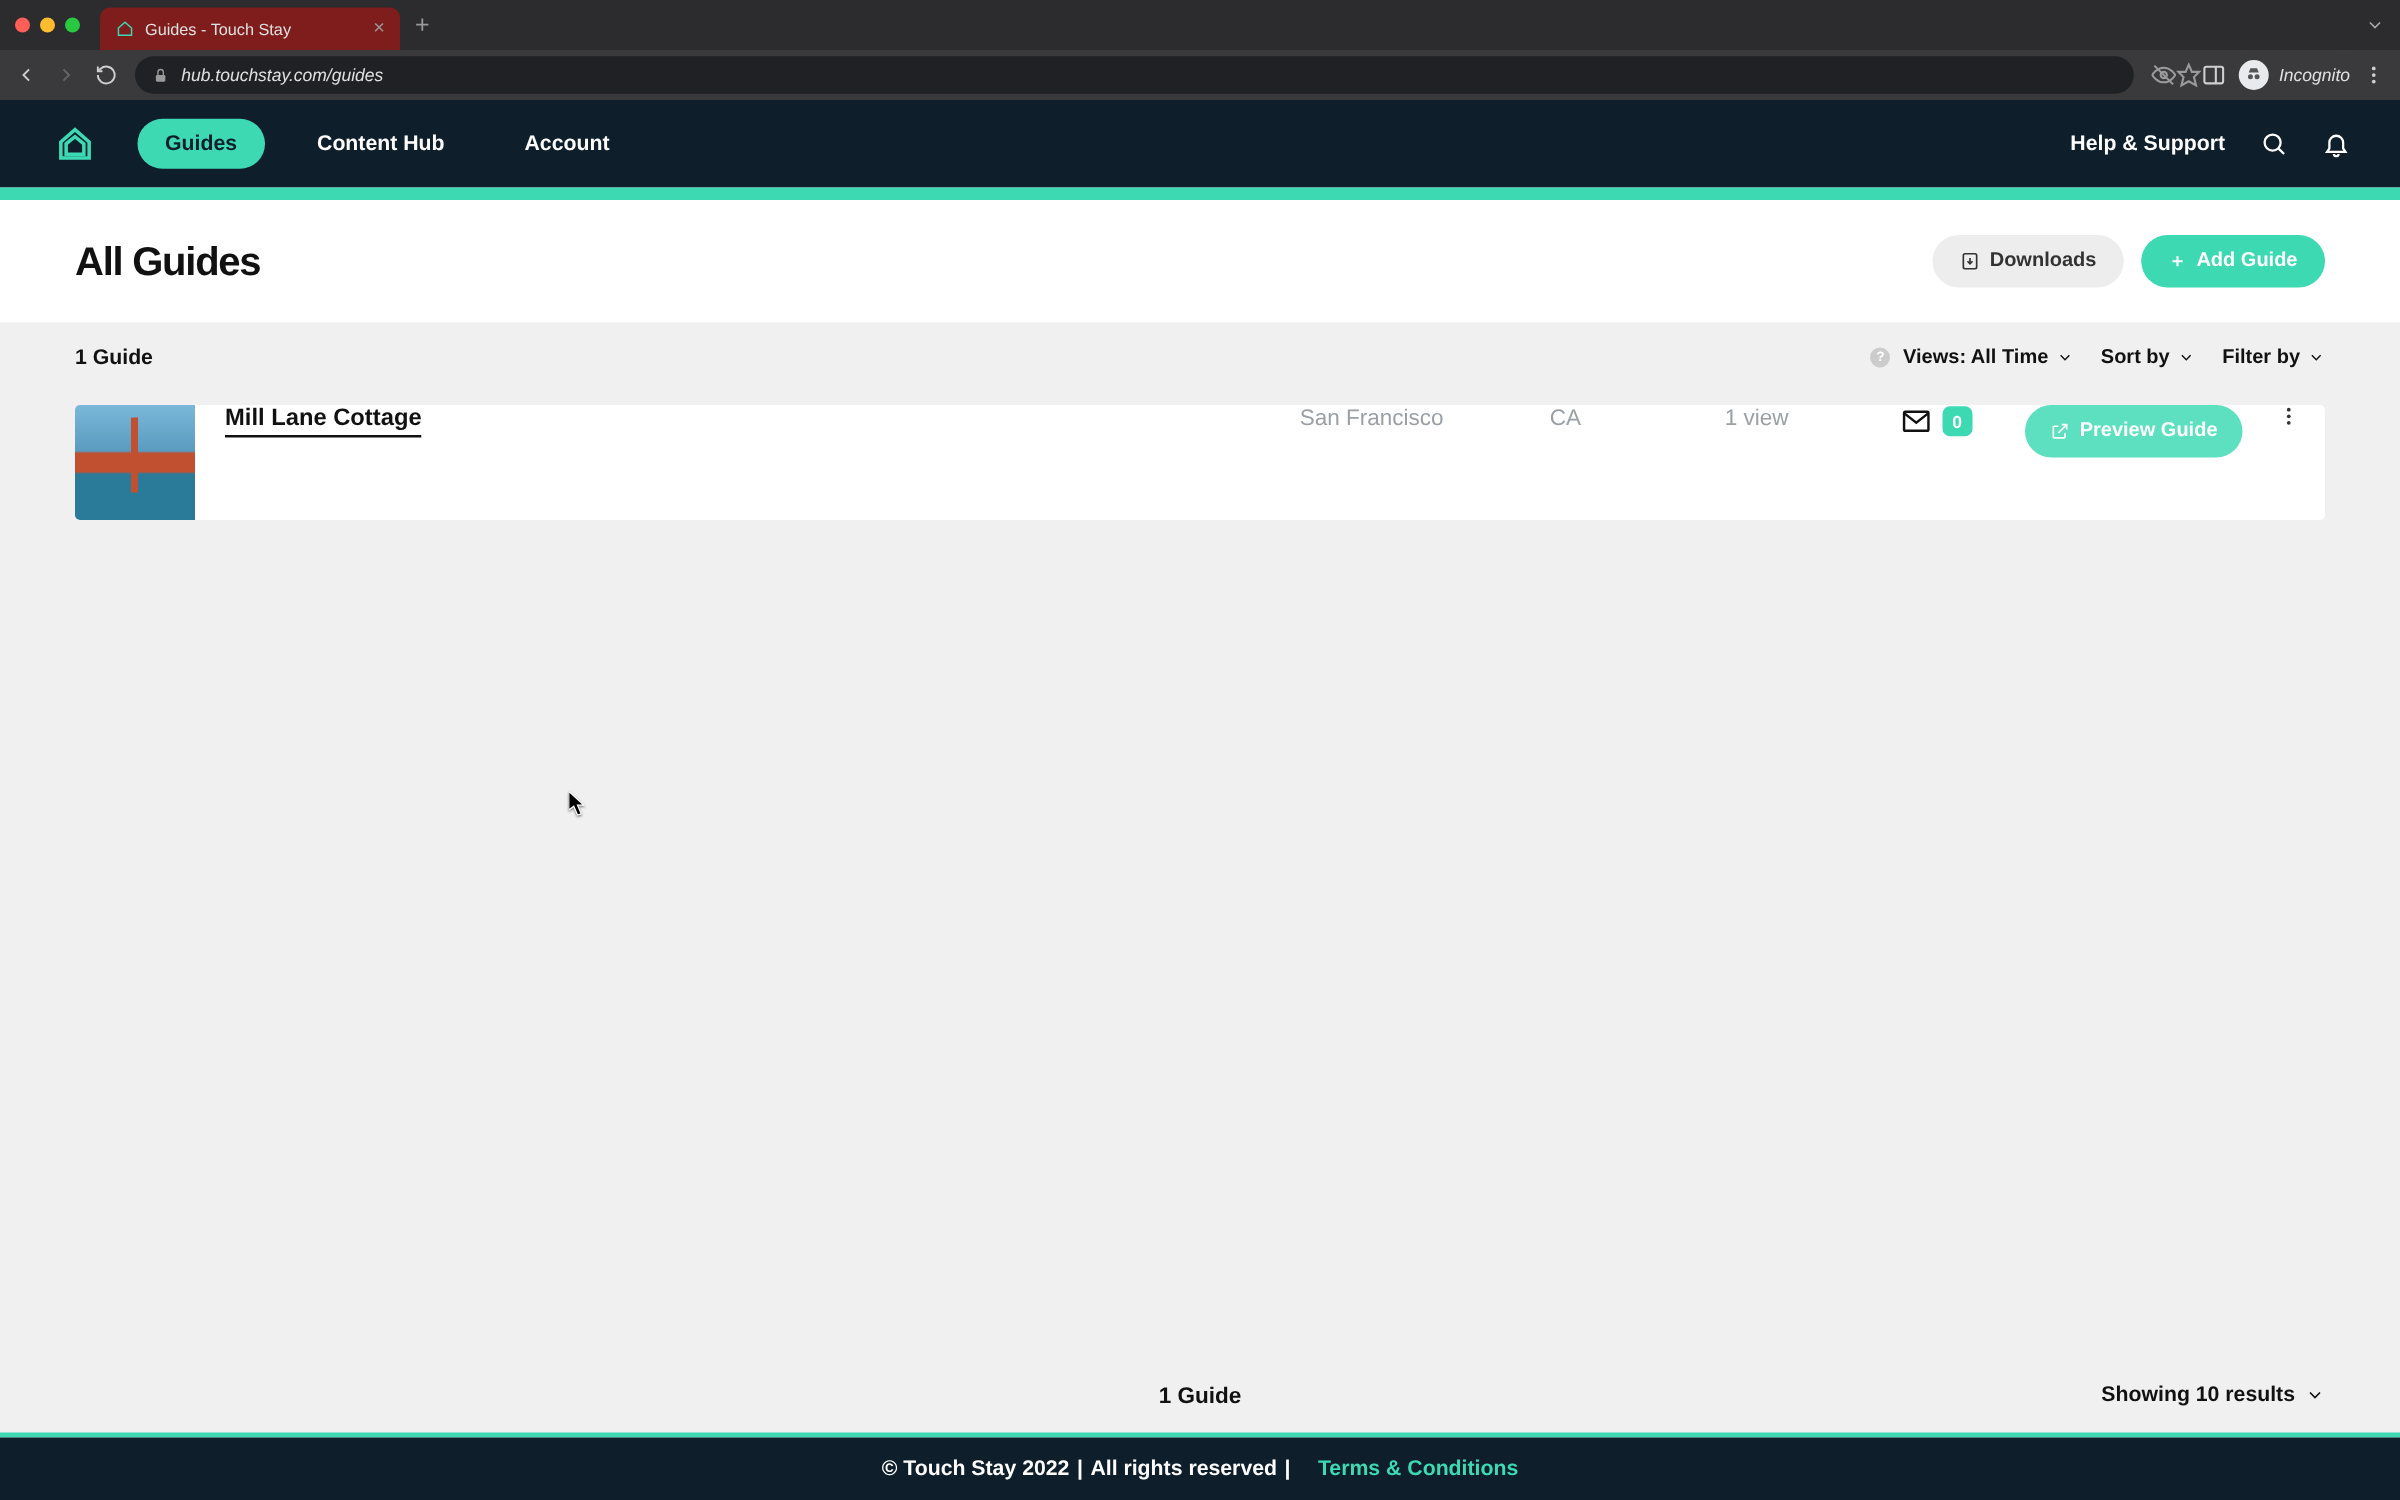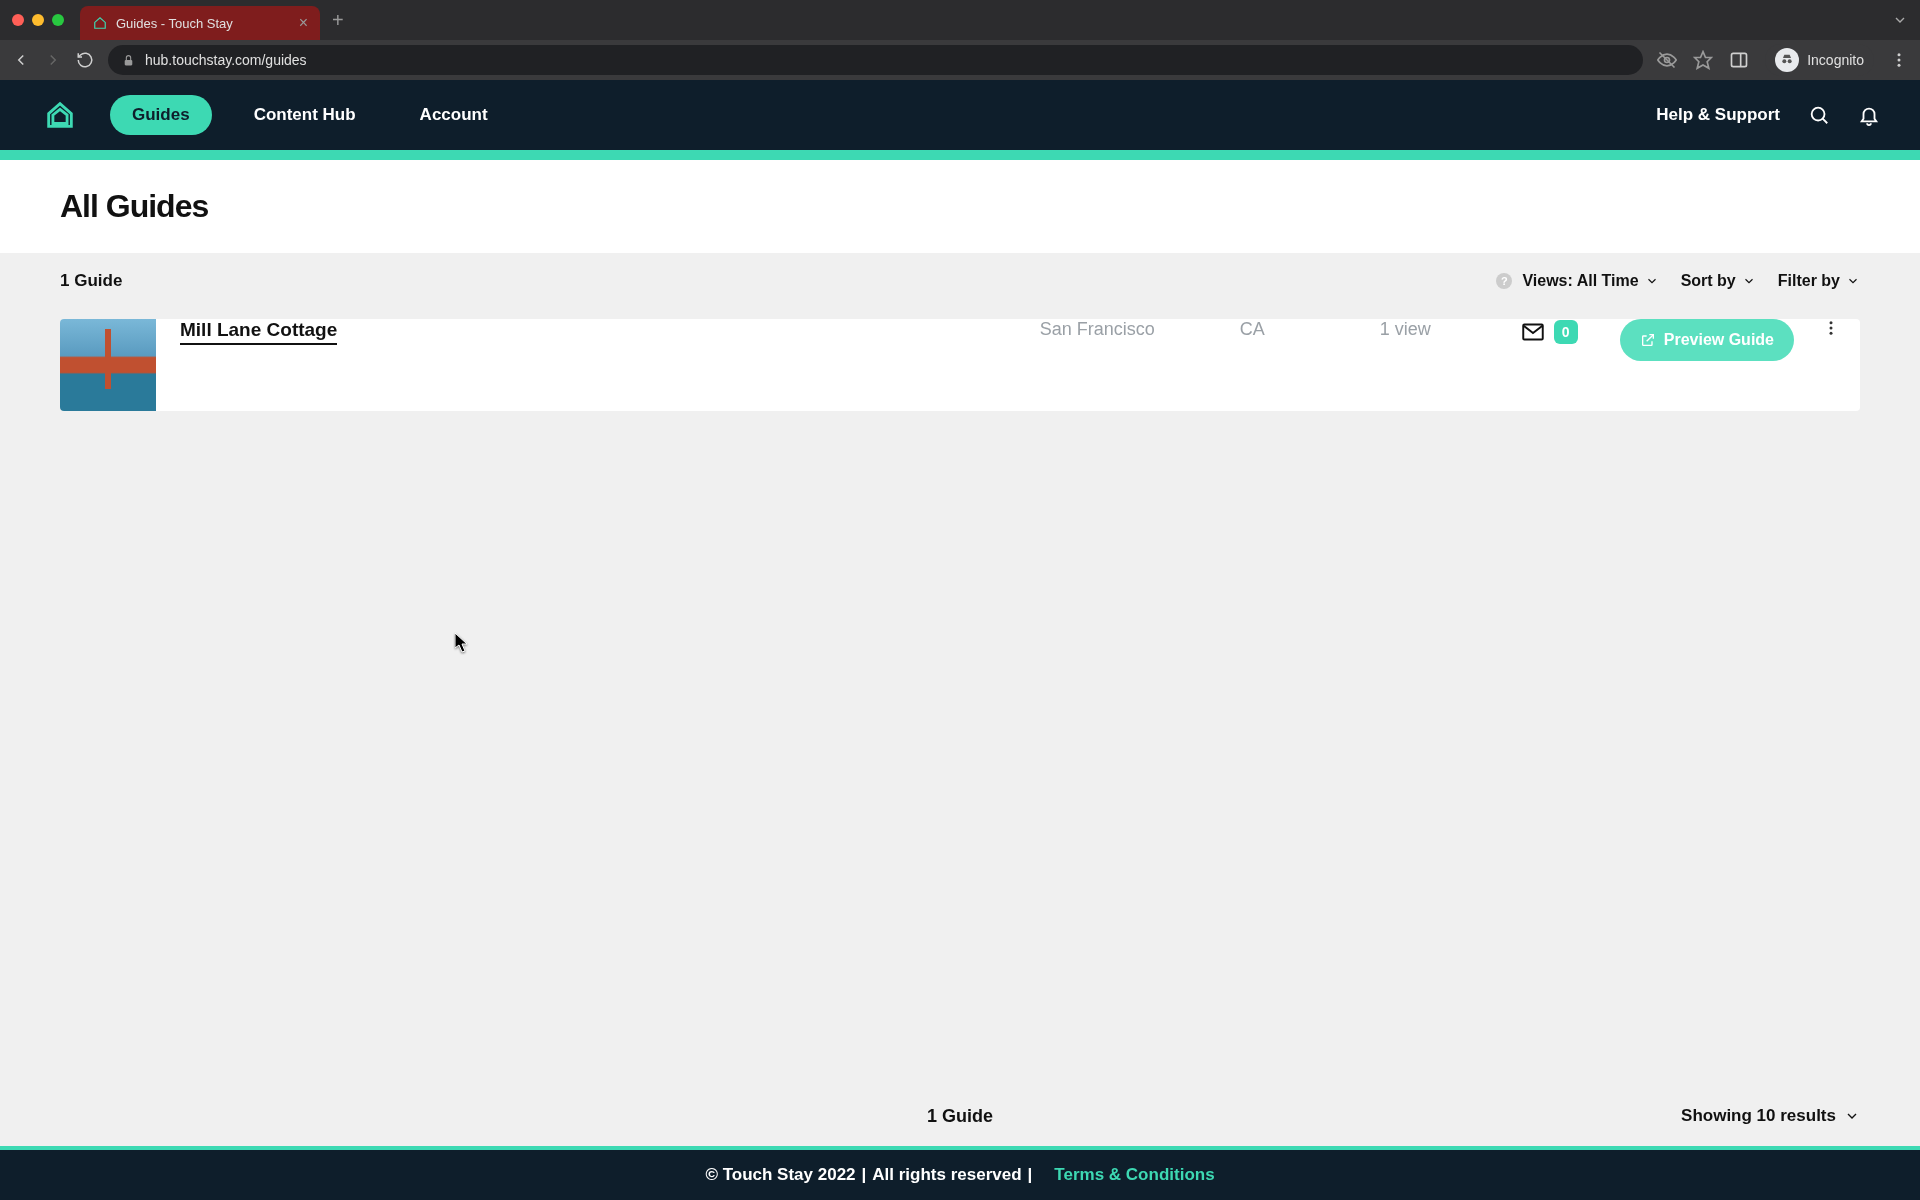--- a/index.html
+++ b/index.html
@@ -13,27 +13,27 @@
 .tl-yellow { background: #febc2e; }
 .tl-green { background: #28c840; }
 .tab { background: #7f1d1d; border-radius: 8px 8px 0 0; height: 34px; display: flex; align-items: center; padding: 0 12px; gap: 8px; min-width: 240px; margin-top: 6px; }
 .tab-favicon { width: 16px; height: 16px; display: flex; align-items: center; justify-content: center; }
 .tab-title { color: #e0e0e0; font-size: 13px; flex: 1; }
 .tab-close { color: #999; font-size: 16px; cursor: pointer; }
 .new-tab { color: #999; font-size: 20px; margin-left: 12px; cursor: pointer; }
 .chrome-spacer { flex: 1; }
 .chrome-dropdown { color: #999; }
 
-.url-bar { background: #3a3a3c; height: 40px; display: flex; align-items: center; padding: 0 12px; gap: 14px; }
+.url-bar { background: #3a3a3c; height: 40px; display: flex; align-items: center; padding: 0 12px; gap: 14px; font-style: italic; }
 .nav-btn { color: #9a9a9a; display: flex; align-items: center; cursor: pointer; }
 .nav-btn.disabled { color: #555; }
 .url-field { flex: 1; background: #202124; border-radius: 20px; height: 30px; display: flex; align-items: center; padding: 0 14px; gap: 10px; }
 .url-lock { color: #9a9a9a; }
 .url-text { color: #e0e0e0; font-size: 14px; }
-.url-right { display: flex; align-items: center; gap: 16px; }
+.url-right { display: flex; align-items: center; }
 .url-icon { color: #9a9a9a; cursor: pointer; }
 .incognito-badge { display: flex; align-items: center; gap: 8px; background: #3a3a3c; border-radius: 16px; padding: 4px 10px; }
 .incognito-avatar { width: 24px; height: 24px; border-radius: 50%; background: #e8eaed; display: flex; align-items: center; justify-content: center; }
 .incognito-text { color: #e0e0e0; font-size: 14px; }
 
 
 .app { background: #f0f0f0; height: calc(1200px - 80px); display: flex; flex-direction: column; }
 
 .top-nav { background: #0e1e2b; height: 70px; display: flex; align-items: center; padding: 0 40px; gap: 30px; }
 .logo-wrap { width: 40px; height: 40px; display: flex; align-items: center; justify-content: center; }
@@ -213,20 +213,41 @@
             <path d="M10 21a2 2 0 0 0 4 0"></path>
           </svg>
       </span>
     </div>
   </div>
   <div class="accent-bar"></div>
 
   <div class="page-header">
     <h1 class="page-title">All Guides</h1>
     <div class="header-spacer"></div>
+    <div class="header-actions">
+      <button class="btn btn-secondary">
+        <span class="btn-icon">
+          <svg width="16" height="16" viewBox="0 0 24 24" fill="none" stroke="#333" stroke-width="2">
+              <rect x="4" y="3" width="16" height="18" rx="2"></rect>
+              <path d="M12 8v6"></path>
+              <path d="M9 12l3 3 3-3"></path>
+            </svg>
+        </span>
+        <span>Downloads</span>
+      </button>
+      <button class="btn btn-primary">
+        <span class="btn-icon">
+          <svg width="14" height="14" viewBox="0 0 24 24" fill="none" stroke="#fff" stroke-width="3">
+              <line x1="12" y1="5" x2="12" y2="19"></line>
+              <line x1="5" y1="12" x2="19" y2="12"></line>
+            </svg>
+        </span>
+        <span>Add Guide</span>
+      </button>
+    </div>
   </div>
 
   <div class="list-controls">
     <div class="guide-count">1 Guide</div>
     <div class="controls-spacer"></div>
     <div class="control-group">
       <div class="control">
         <span class="help-circle">?</span>
         <span>Views: All Time</span>
         <svg width="14" height="14" viewBox="0 0 24 24" fill="none" stroke="#111" stroke-width="2">

